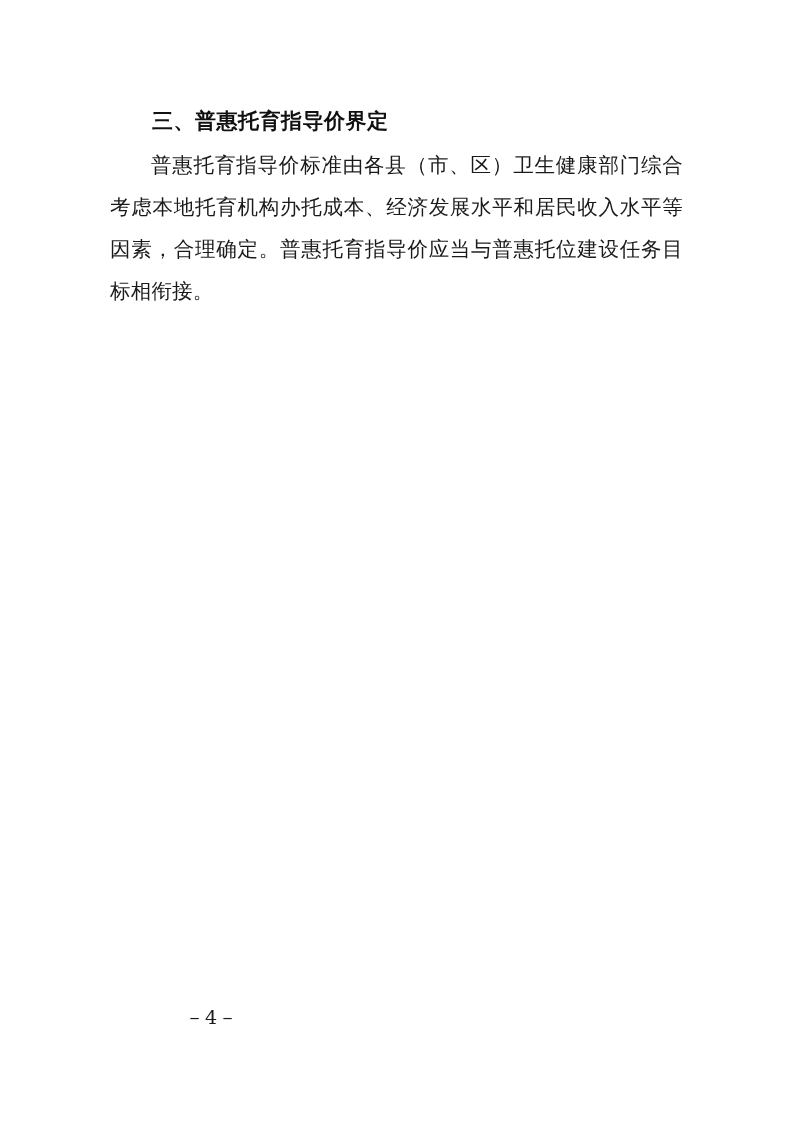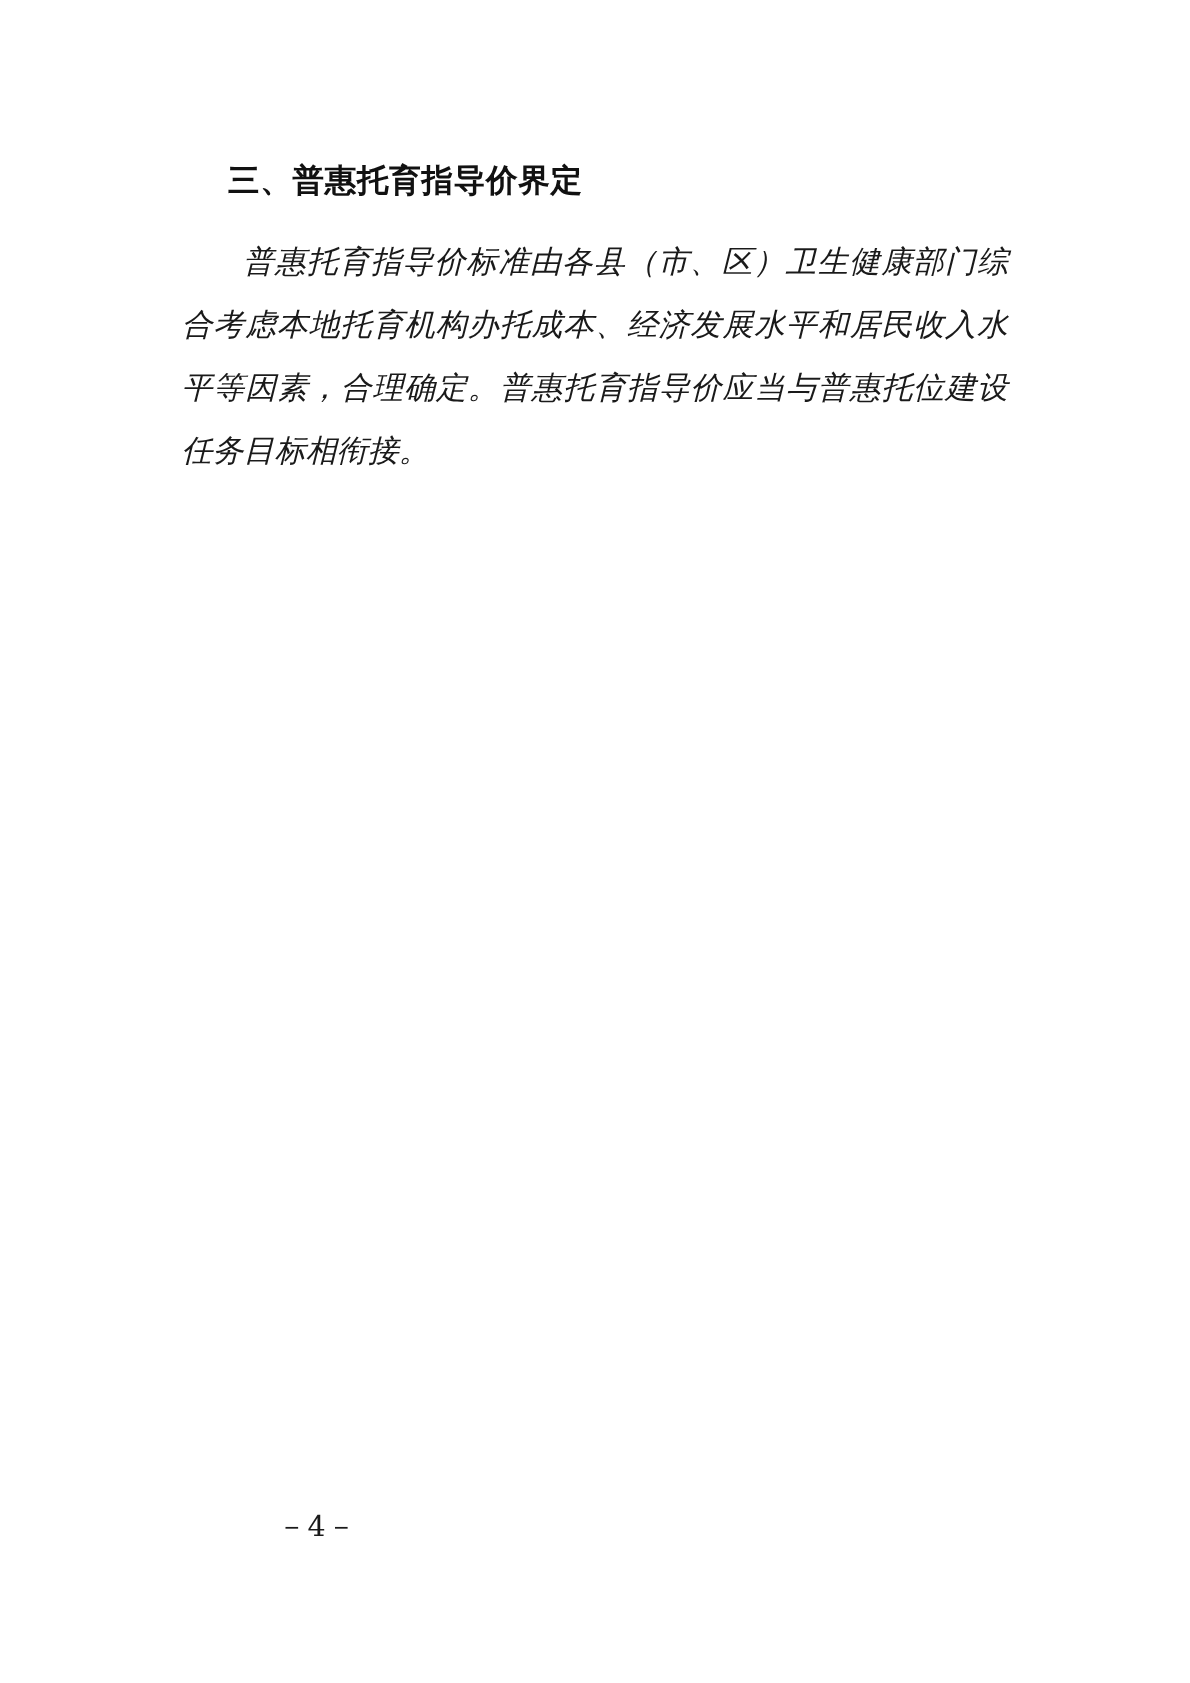--- a/index.html
+++ b/index.html
@@ -20,39 +20,38 @@
     box-sizing: border-box;
     overflow: hidden;
   }
   .content {
     position: absolute;
     left: 110px;
     top: 100px;
     width: 573px;
   }
   .heading {
-    font-family: Liberation Sans, sans-serif;
+    font-family: Liberation Serif, serif;
     font-weight: bold;
     font-size: 21px;
     line-height: 42px;
     letter-spacing: 0.5px;
     text-indent: 42px;
     margin: 0 0 2px 0;
     color: #111111;
   }
   .para {
     font-size: 20.5px;
     line-height: 42px;
     text-align: justify;
     text-justify: inter-ideograph;
     text-indent: 41px;
-    margin: 11px;
+    margin: 0;
     letter-spacing: 0.2px;
     color: #1a1a1a;
-    font-style: italic;
   }
   .gap {
     height: 6px;
   }
   .pagenum {
     position: absolute;
     left: 0;
     right: 0;
     top: 1005px;
     text-align: center;

